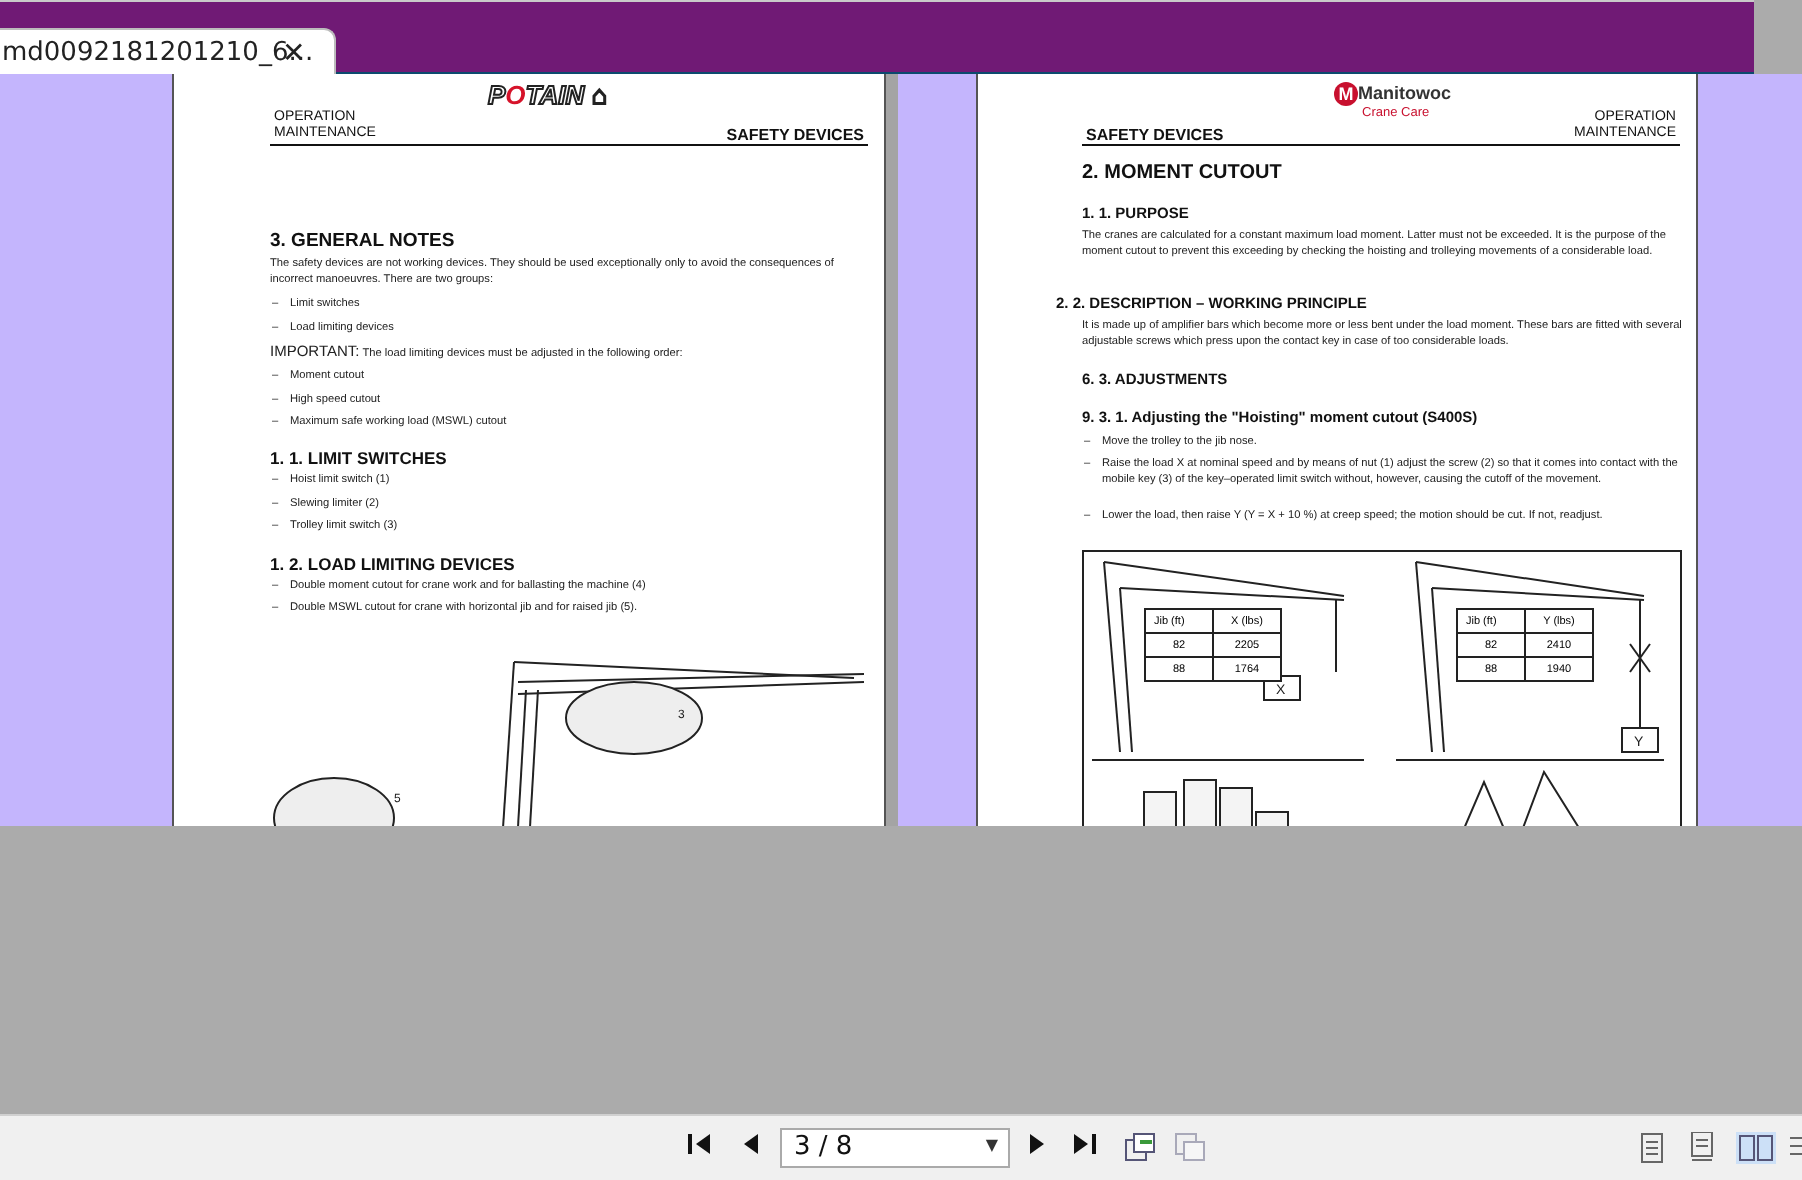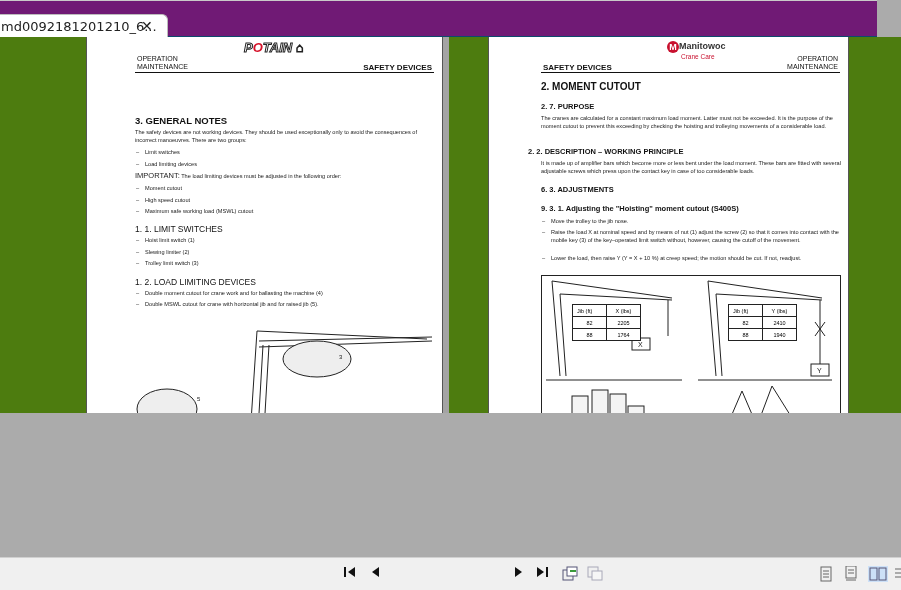--- a/index.html
+++ b/index.html
@@ -1,29 +1,29 @@
 <!DOCTYPE html>
 <html><head>
 <meta charset="utf-8">
 <style>
 *{box-sizing:border-box;margin:0;padding:0}
 html,body{width:901px;height:590px;overflow:hidden;background:#ababab;font-family:"Liberation Sans",sans-serif}
 .tabbar{position:absolute;left:0;top:0;width:877px;height:37px;background:#701a75;border-top:1px solid #c9c9c9;border-bottom:1px solid #0c4a6e}
 .tab{position:absolute;left:-10px;top:13px;width:178px;height:25px;background:#fff;border:1px solid #bcbcbc;border-bottom:none;border-radius:0 6px 0 0;transform:skewX(0deg)}
 .tab-title{position:absolute;left:10px;top:4px;font-size:13px;color:#222;font-family:"DejaVu Sans",sans-serif}
 .tab-close{position:absolute;left:150px;top:3px;font-size:14px;color:#222;cursor:pointer}
-.viewer{position:absolute;left:0;top:37px;width:901px;height:376px;background:#4d7c0f;overflow:hidden}
+.viewer{position:absolute;left:0;top:37px;width:901px;height:376px;background:#c4b5fd;overflow:hidden}
 .page{position:absolute;top:0;height:520px;background:#fff;border-left:1px solid #555;border-right:1px solid #555}
 .p1{left:86px;width:357px}
 .p2{left:488px;width:361px}
 .hdr-left{position:absolute;font-size:7px;line-height:8px;color:#111}
 .hdr-right{position:absolute;font-size:8px;font-weight:bold;color:#111}
 .hrule{position:absolute;height:1px;background:#111}
 .h1{position:absolute;font-size:10px;font-weight:bold;color:#111}
-.h2{position:absolute;font-size:8.5px;font-weight:normal;color:#111}
+.h2{position:absolute;font-size:8.5px;font-weight:bold;color:#111}
 .h3{position:absolute;font-size:7.5px;font-weight:bold;color:#111}
 .txt{position:absolute;font-size:5.6px;line-height:7.5px;color:#222}
 .li{position:absolute;font-size:5.6px;line-height:7.5px;color:#222}
 .li::before{content:"–";position:absolute;left:-9px}
 .imp{font-weight:normal;font-size:7.5px}
 .logo-potain{position:absolute;font-weight:bold;font-style:italic;font-size:13px;color:#fff;-webkit-text-stroke:1px #222;letter-spacing:0px}
 .logo-potain .o{color:#d6132a;-webkit-text-stroke:0}
 .logo-man{position:absolute;font-size:9px;font-weight:bold;color:#333}
 .logo-man .m{display:inline-block;width:12px;height:12px;border-radius:50%;background:#c8102e;color:#fff;text-align:center;font-size:9px;line-height:12px;vertical-align:middle}
 .logo-cc{position:absolute;font-size:6.5px;color:#c8102e}
@@ -120,21 +120,21 @@
     <div class="logo-man" style="left:178px;top:4px"><span class="m">M</span><span>Manitowoc</span></div>
     <div class="logo-cc" style="left:192px;top:16px">Crane Care</div>
     <div class="hdr-right" style="left:54px;top:26px">SAFETY DEVICES</div>
     <div class="hdr-left" style="right:10px;top:18px;text-align:right">
       <div>OPERATION</div>
       <div>MAINTENANCE</div>
     </div>
     <div class="hrule" style="left:52px;right:8px;top:35px"></div>
 
     <div class="h1" style="left:52px;top:44px;font-size:10px">2. MOMENT CUTOUT</div>
-    <div class="h3" style="left:52px;top:65px">2. 7. PURPOSE</div>
+    <div class="h3" style="left:52px;top:65px">1. 1. PURPOSE</div>
     <div class="txt" style="left:52px;top:78px;width:302px">The cranes are calculated for a constant maximum load moment. Latter must not be exceeded. It is the purpose of the moment cutout to prevent this exceeding by checking the hoisting and trolleying movements of a considerable load.</div>
     <div class="h3" style="left:39px;top:110px">2. 2. DESCRIPTION – WORKING PRINCIPLE</div>
     <div class="txt" style="left:52px;top:123px;width:302px">It is made up of amplifier bars which become more or less bent under the load moment. These bars are fitted with several adjustable screws which press upon the contact key in case of too considerable loads.</div>
     <div class="h3" style="left:52px;top:148px">6. 3. ADJUSTMENTS</div>
     <div class="h3" style="left:52px;top:167px">9. 3. 1. Adjusting the "Hoisting" moment cutout (S400S)</div>
     <div class="li" style="left:62px;top:181px;width:290px">Move the trolley to the jib nose.</div>
     <div class="li" style="left:62px;top:192px;width:290px">Raise the load X at nominal speed and by means of nut (1) adjust the screw (2) so that it comes into contact with the mobile key (3) of the key–operated limit switch without, however, causing the cutoff of the movement.</div>
     <div class="li" style="left:62px;top:218px;width:290px">Lower the load, then raise Y (Y = X + 10 %) at creep speed; the motion should be cut. If not, readjust.</div>
 
     <div class="fig" style="left:52px;top:238px;width:300px;height:236px">
@@ -236,20 +236,24 @@
     <svg width="14" height="14">
         <rect x="1" y="2" width="2" height="10" fill="#111"></rect>
         <polygon points="12,2 5,7 12,12" fill="#111"></polygon>
       </svg>
   </div>
   <div class="nav-btn" style="left:366px;width:18px">
     <svg width="14" height="14">
         <polygon points="11,2 4,7 11,12" fill="#111"></polygon>
       </svg>
   </div>
+  <div class="page-select">
+    <span>3 / 8</span>
+    <span class="arrow">▼</span>
+  </div>
   <div class="nav-btn" style="left:510px;width:18px">
     <svg width="14" height="14">
         <polygon points="3,2 10,7 3,12" fill="#111"></polygon>
       </svg>
   </div>
   <div class="nav-btn" style="left:533px;width:18px">
     <svg width="14" height="14">
         <polygon points="2,2 9,7 2,12" fill="#111"></polygon>
         <rect x="11" y="2" width="2" height="10" fill="#111"></rect>
       </svg>

